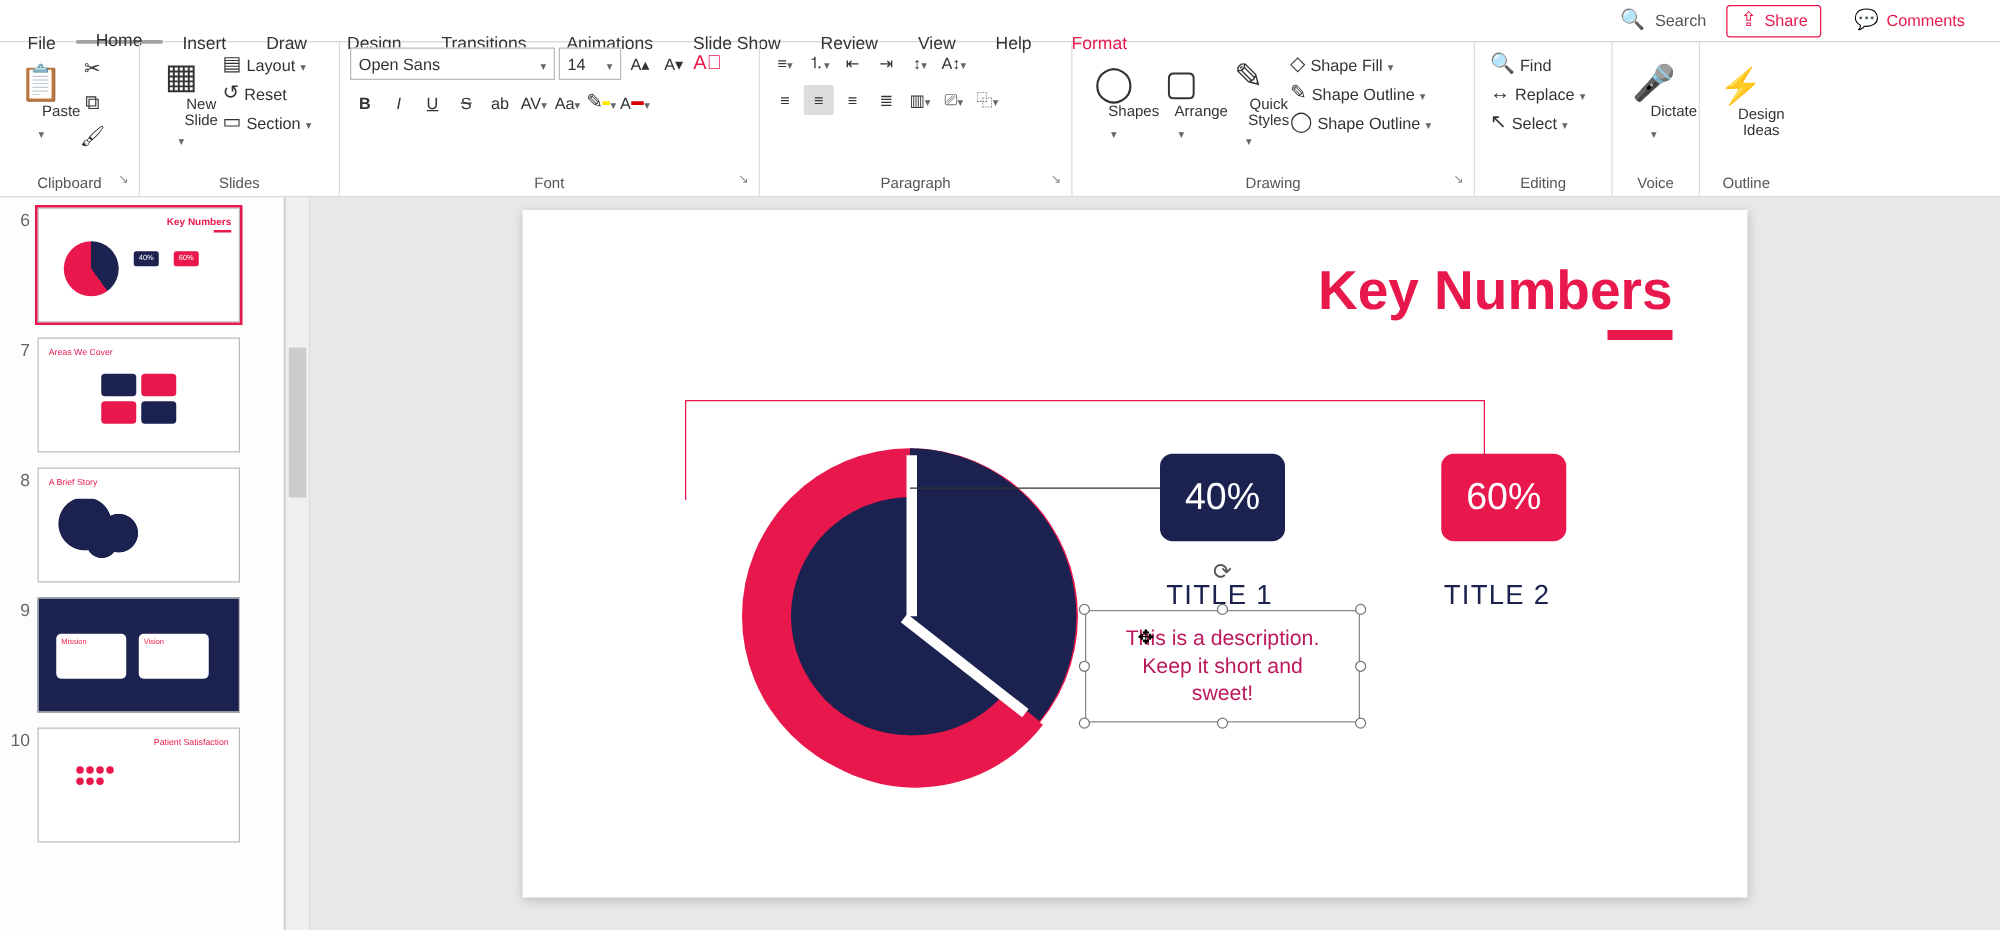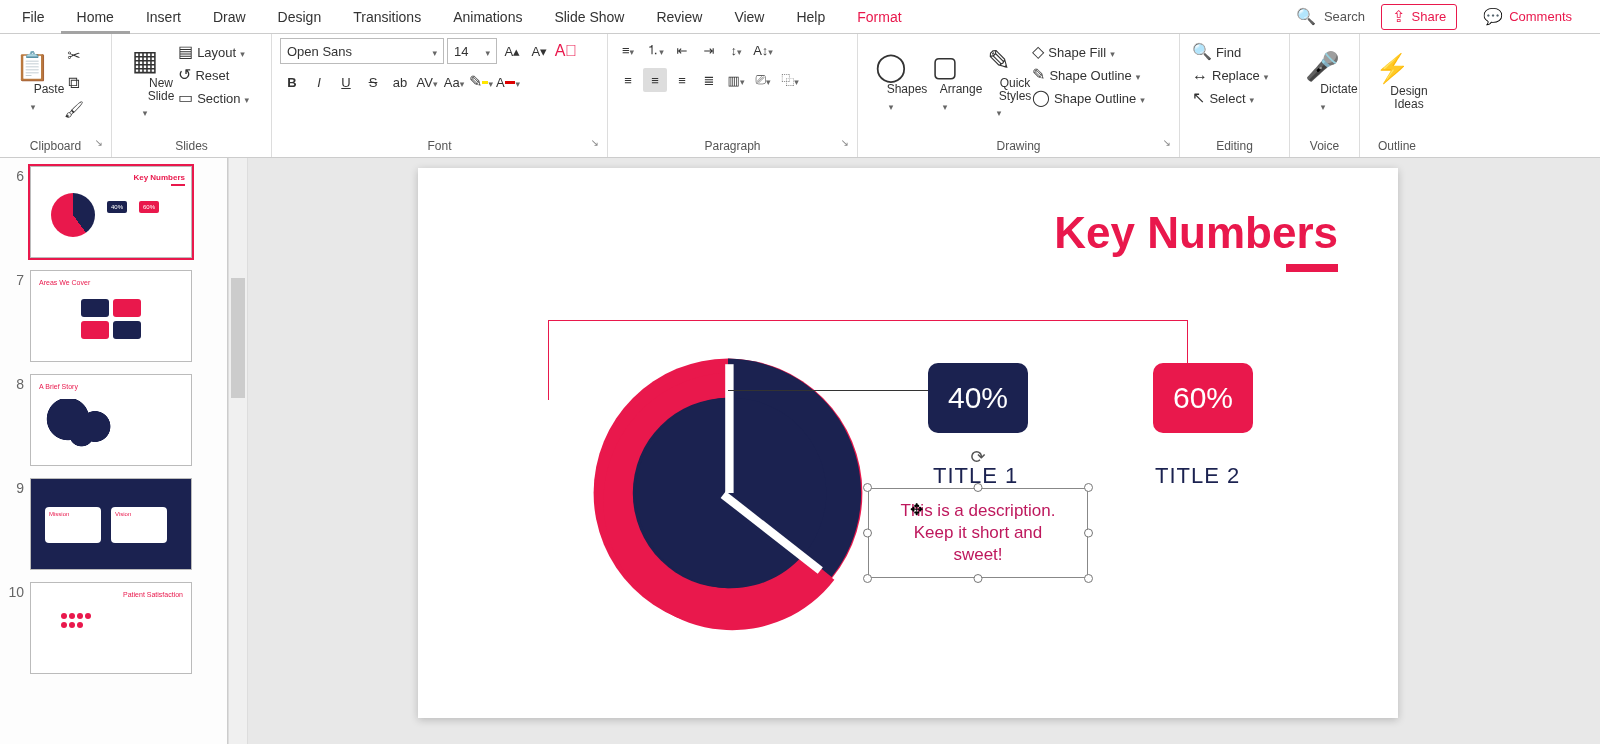--- a/index.html
+++ b/index.html
@@ -1,20 +1,20 @@
 <!DOCTYPE html>
 <html><head>
 <meta charset="utf-8">
 <style>
 * { margin:0; padding:0; box-sizing:border-box; font-family:"Segoe UI",Arial,sans-serif; }
 body { background:#fff; font-size:13px; color:#333; overflow:hidden; width:1600px; height:744px; position:relative; }
 
 
 .tabs { display:flex; align-items:center; height:34px; border-bottom:1px solid #ccc; padding:0 6px; }
-.tab { padding:0 16px; height:34px; line-height:34px; cursor:pointer; font-size:14px; }
+.tab { padding:17px 16px; height:34px; line-height:34px; cursor:pointer; font-size:14px; }
 .tab.active { font-weight:400; border-bottom:3px solid #a3a3a3; }
 .tab.format { color:#e9184c; }
 .tabs-right { margin-left:auto; display:flex; align-items:center; gap:16px; padding-right:12px; }
 .rbtn { display:flex; align-items:center; gap:6px; padding:4px 10px; border:1px solid #ccc; border-radius:3px; color:#555; cursor:pointer; }
 .search-wrap { display:flex; align-items:center; gap:8px; color:#555; cursor:text; }
 
 
 .ribbon { display:flex; height:124px; border-bottom:1px solid #ccc; background:#fff; }
 .group { border-right:1px solid #ddd; padding:4px 8px 2px; display:flex; flex-direction:column; position:relative; }
 .group-body { flex:1; display:flex; align-items:flex-start; gap:4px; }

